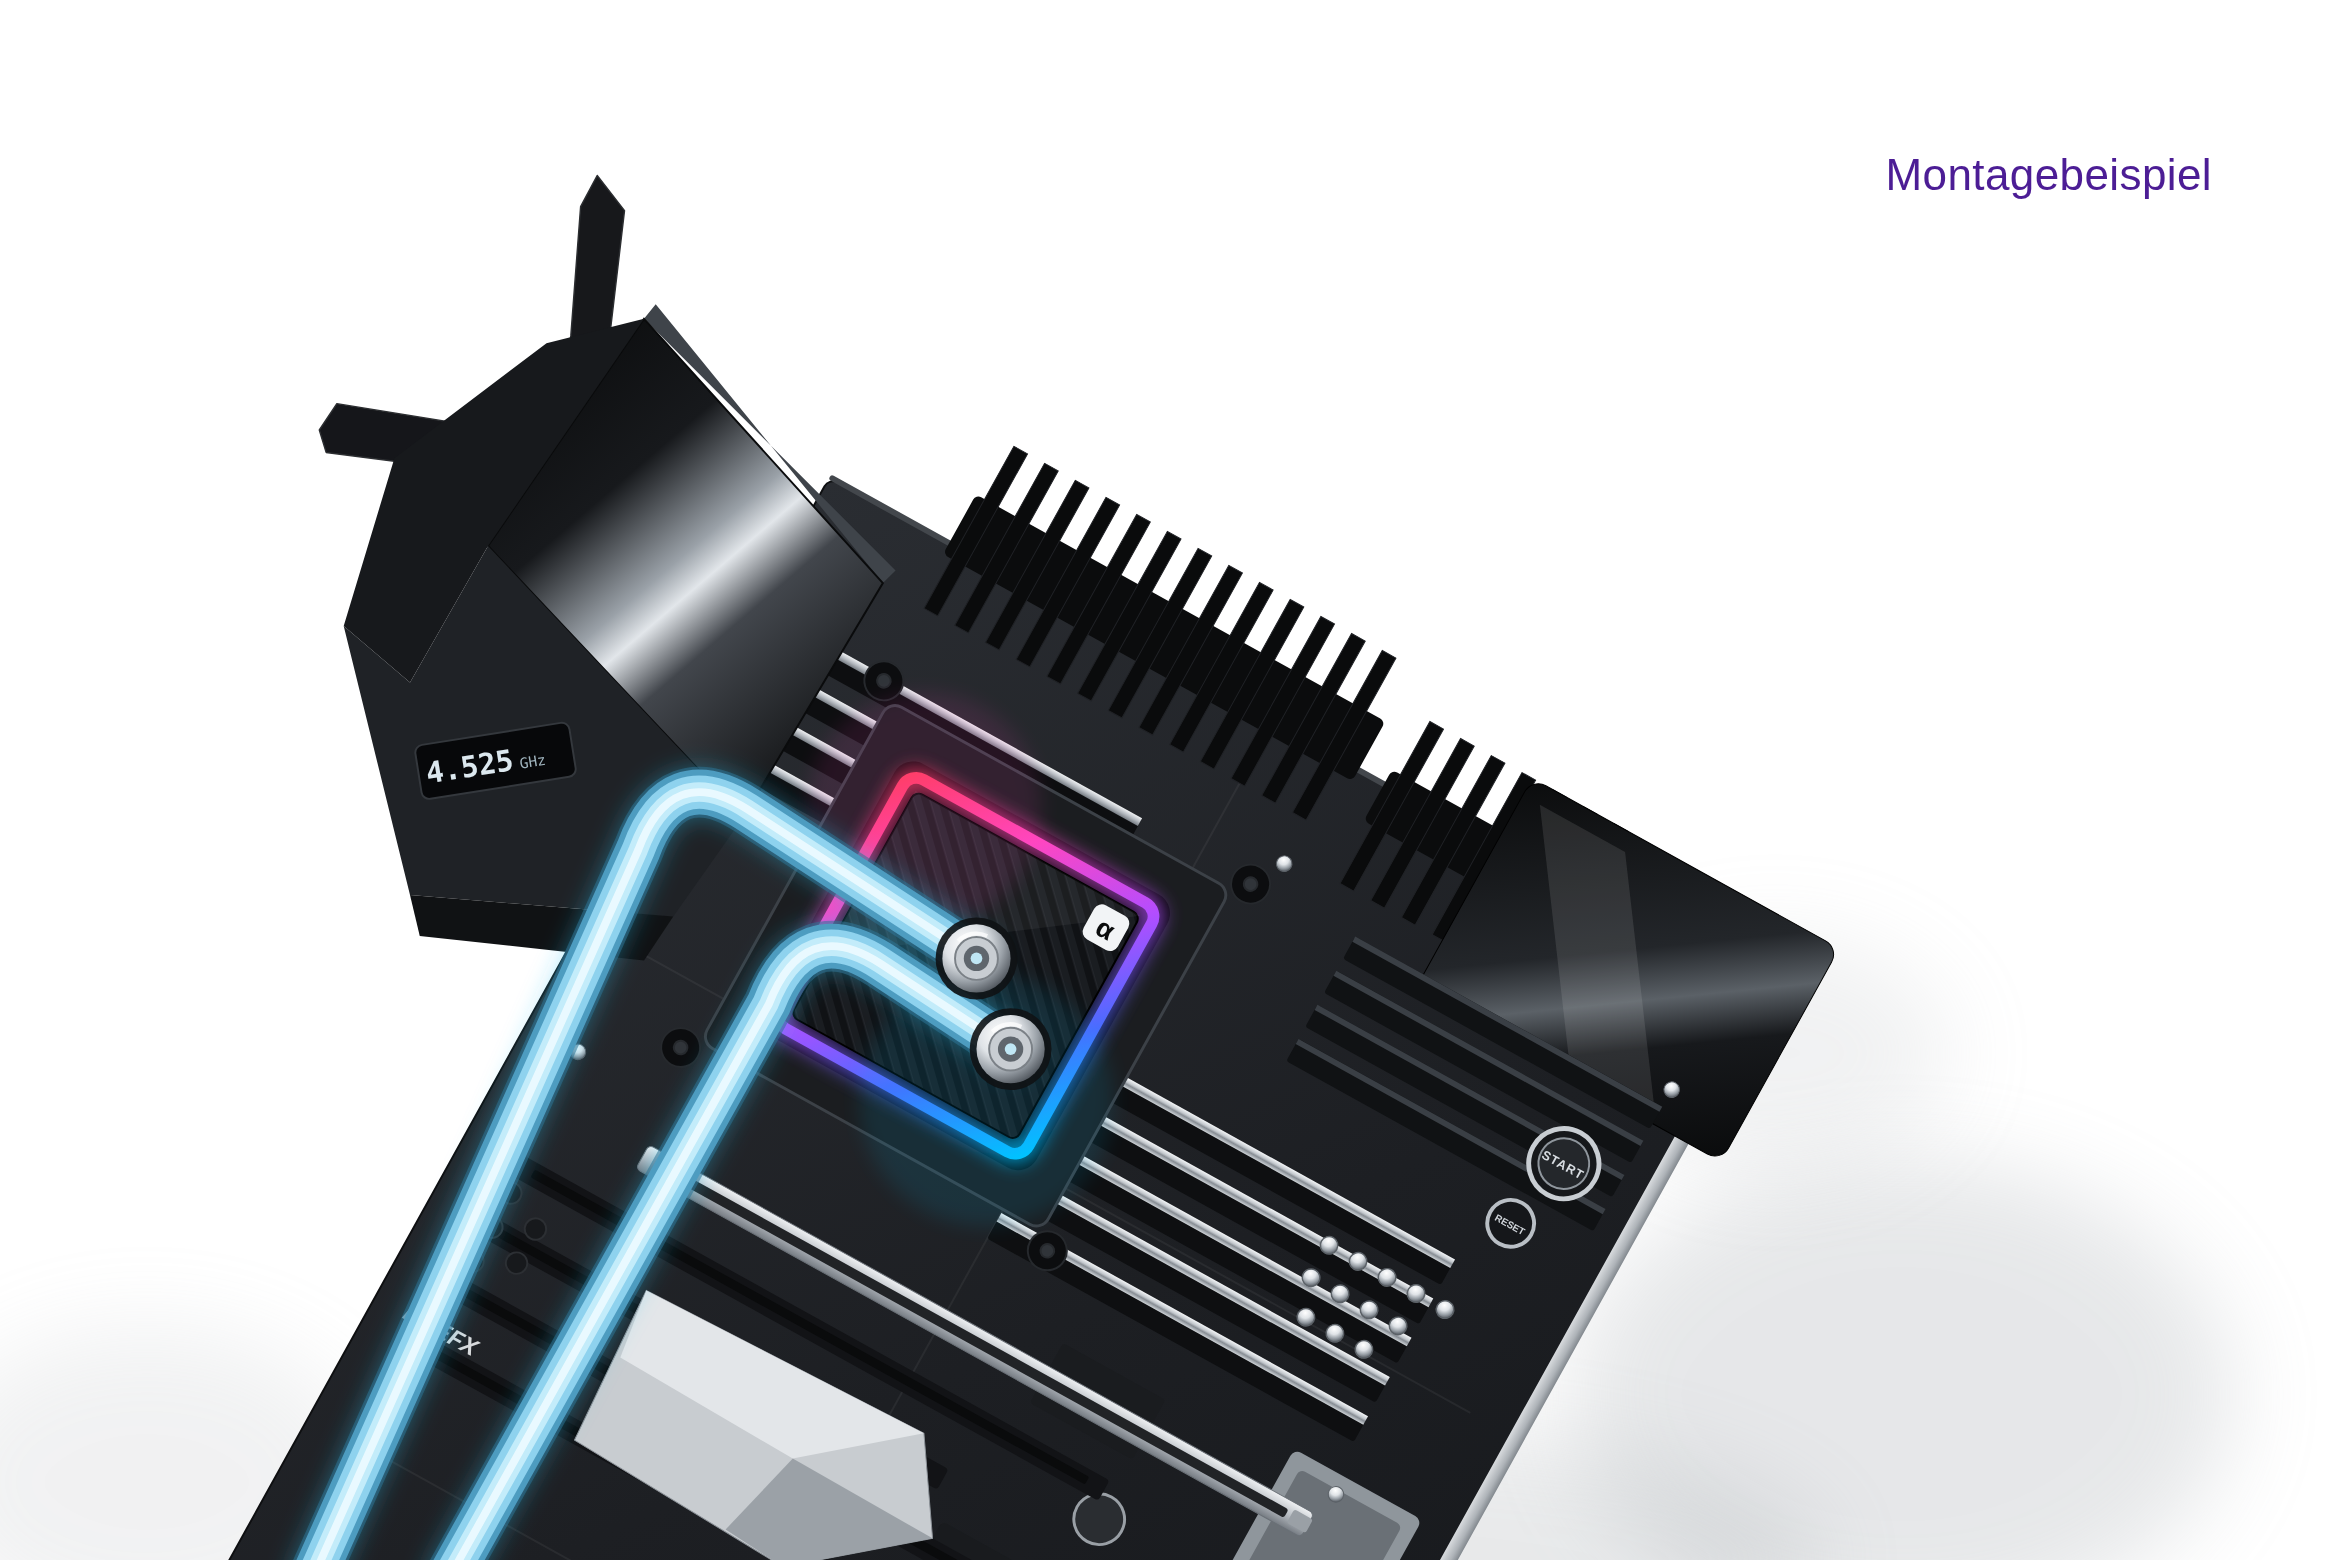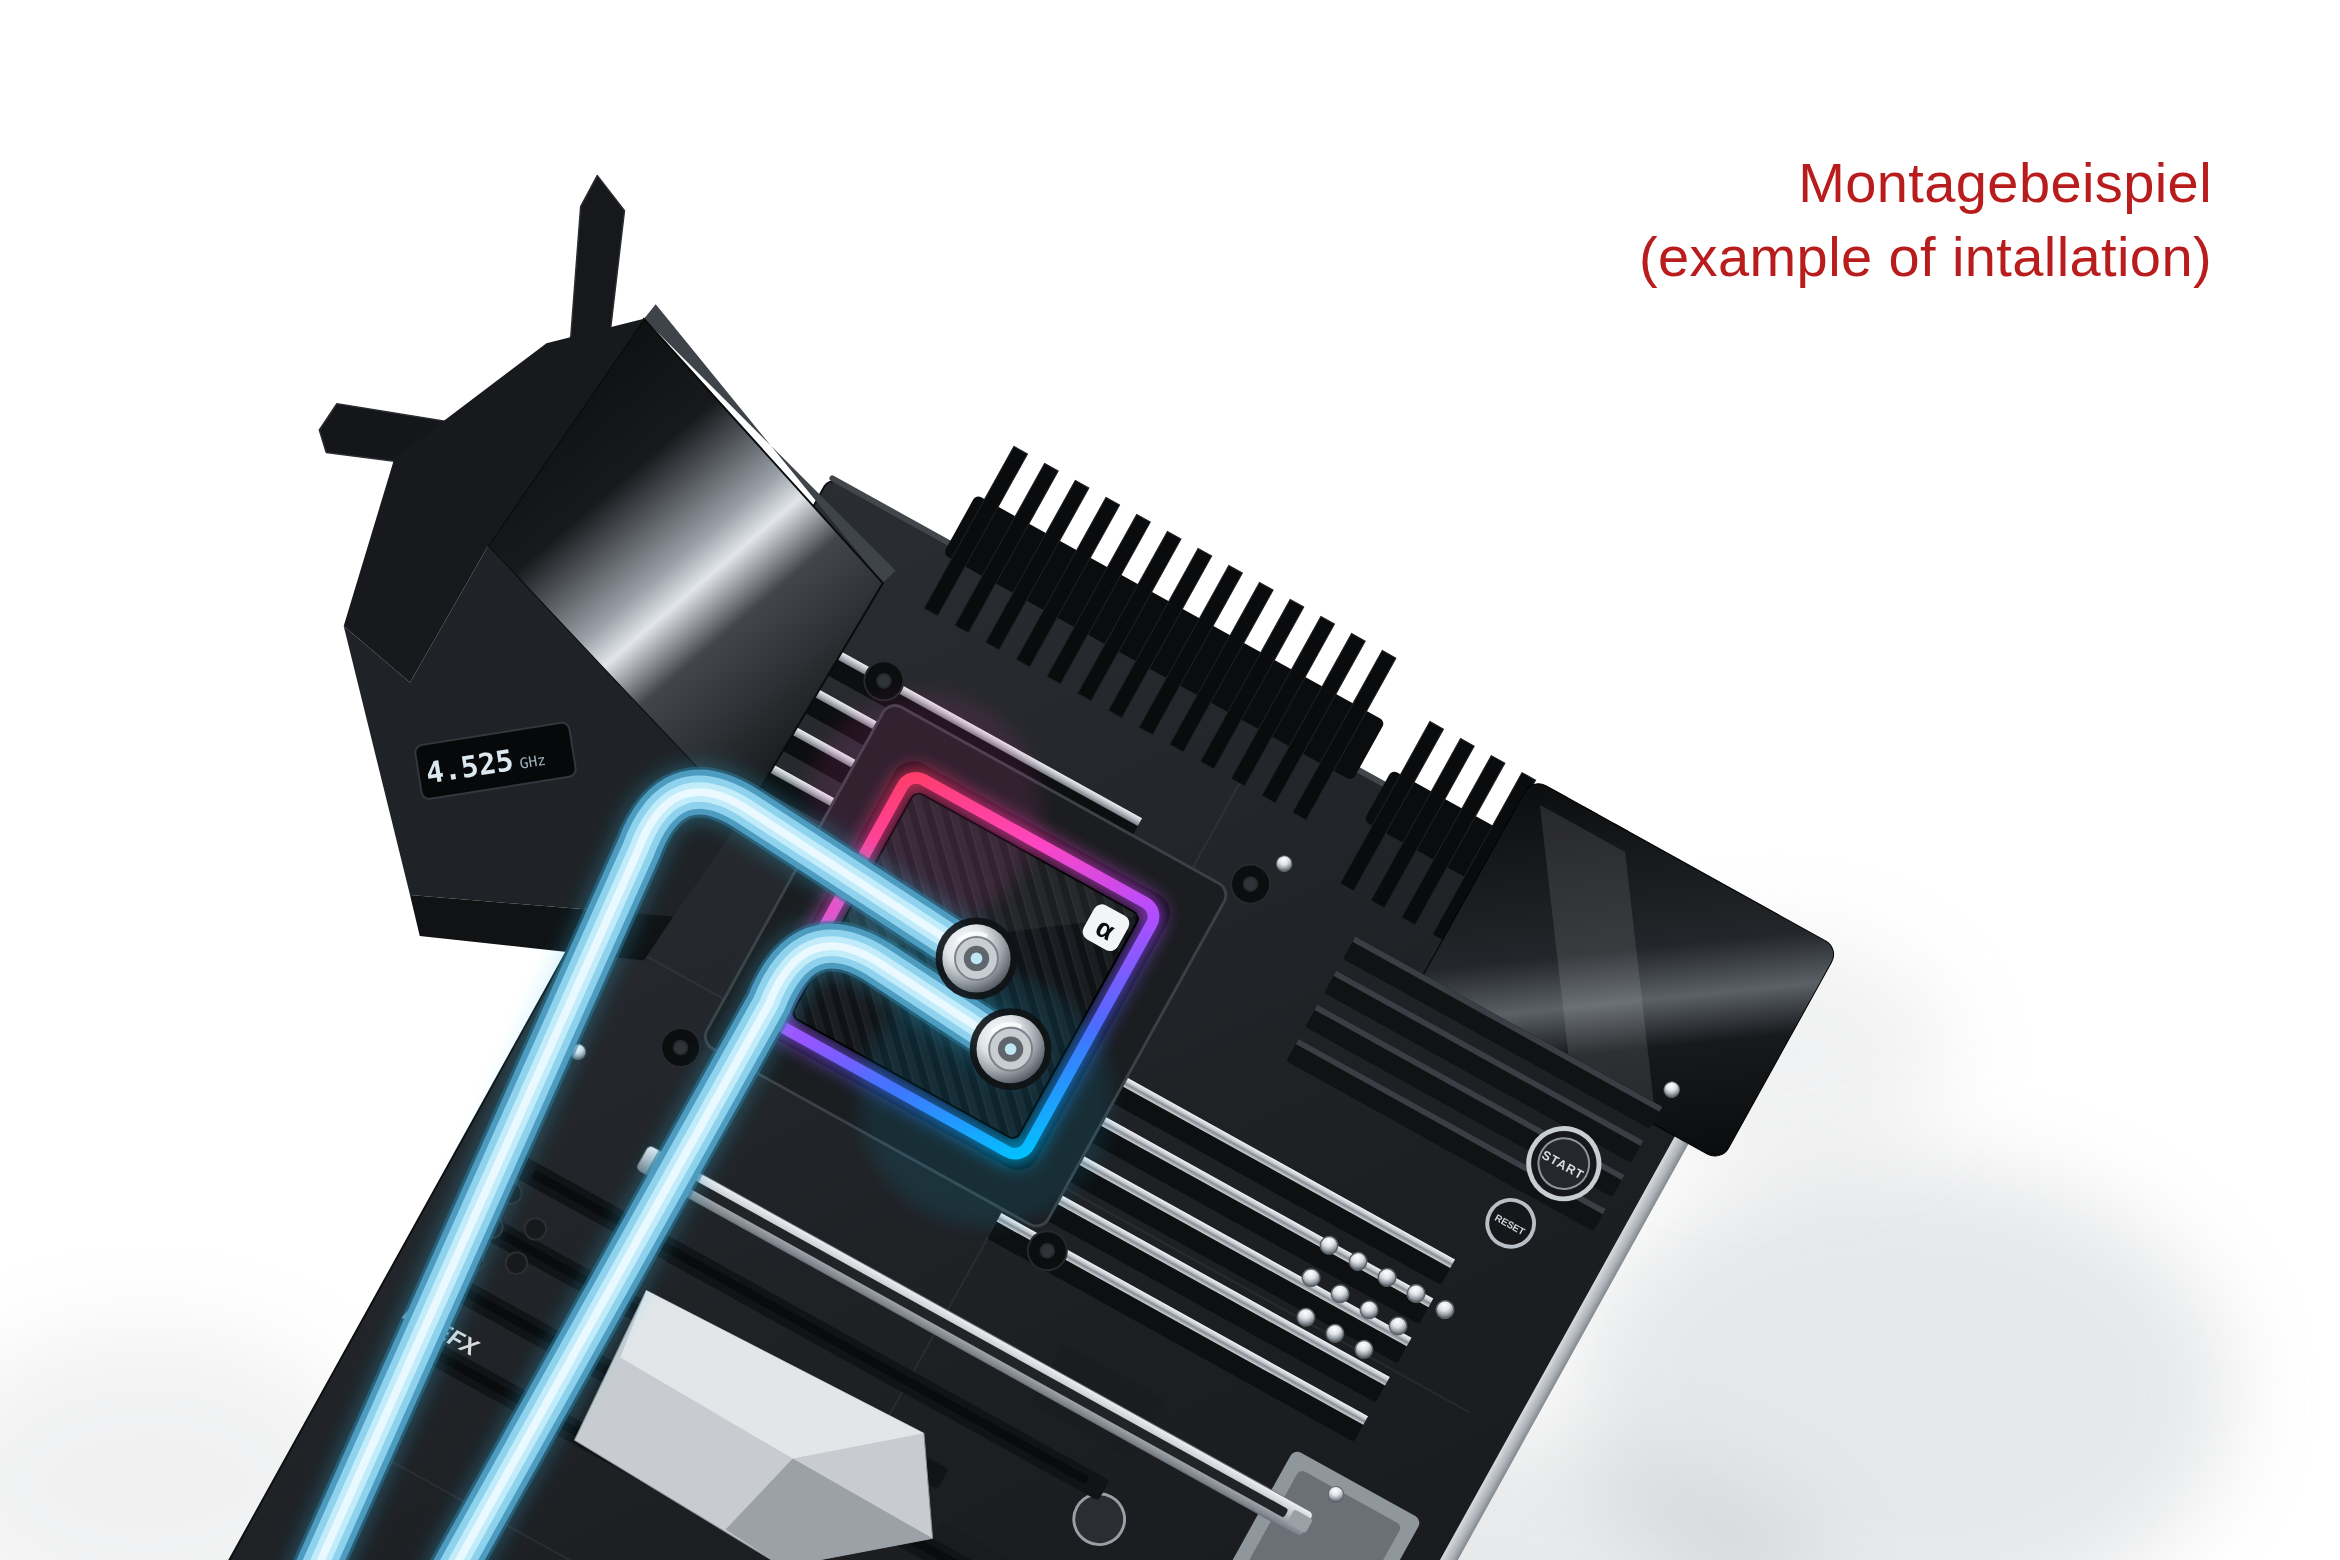--- a/index.html
+++ b/index.html
@@ -1,32 +1,31 @@
 <!DOCTYPE html>
 <html><head>
 <meta charset="utf-8">
 <style>
   html,body{margin:0;padding:0;background:#ffffff;}
   .stage{position:relative;width:2341px;height:1560px;background:#ffffff;overflow:hidden;
          font-family:"Liberation Sans",sans-serif;}
-  .caption{position:absolute;top:146px;right:129px;text-align:right;color:#b91c1c;
-           font-size:56px;line-height:1.32;font-weight:400;letter-spacing:0.4px;}
+  .caption{position:absolute;top:146px;right:129px;text-align:right;color:#4c1d95;
+           font-size:44px;line-height:1.32;font-weight:400;letter-spacing:0.4px;}
   .caption span{display:block;}
   svg{position:absolute;left:0;top:0;}
   text{font-family:"Liberation Sans",sans-serif;}
   .mono{font-family:"DejaVu Sans Mono",monospace;}
 </style>
 </head>
 <body>
 
 <div class="stage">
 
   <div class="caption">
     <span>Montagebeispiel</span>
-    <span>(example of intallation)</span>
   </div>
 
   <svg width="2341" height="1560" viewBox="0 0 2400 1600">
     <defs>
       <linearGradient id="boardG" x1="0" y1="0" x2="1" y2="1">
         <stop offset="0" stop-color="#2a2d32"></stop>
           <stop offset="0.5" stop-color="#1d1f23"></stop>
           <stop offset="1" stop-color="#141619"></stop>
       </linearGradient>
       <linearGradient id="edgeG" x1="0" y1="0" x2="1" y2="0">

